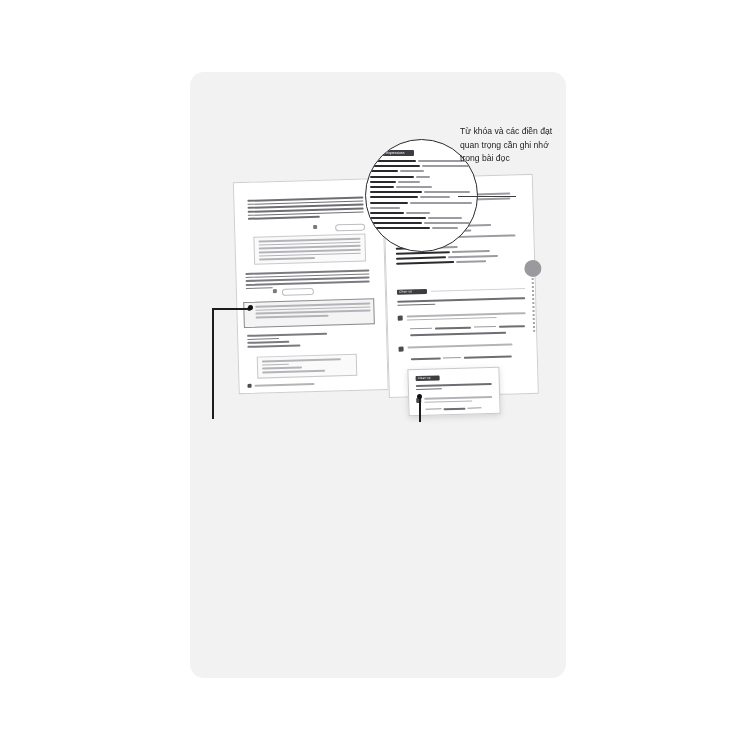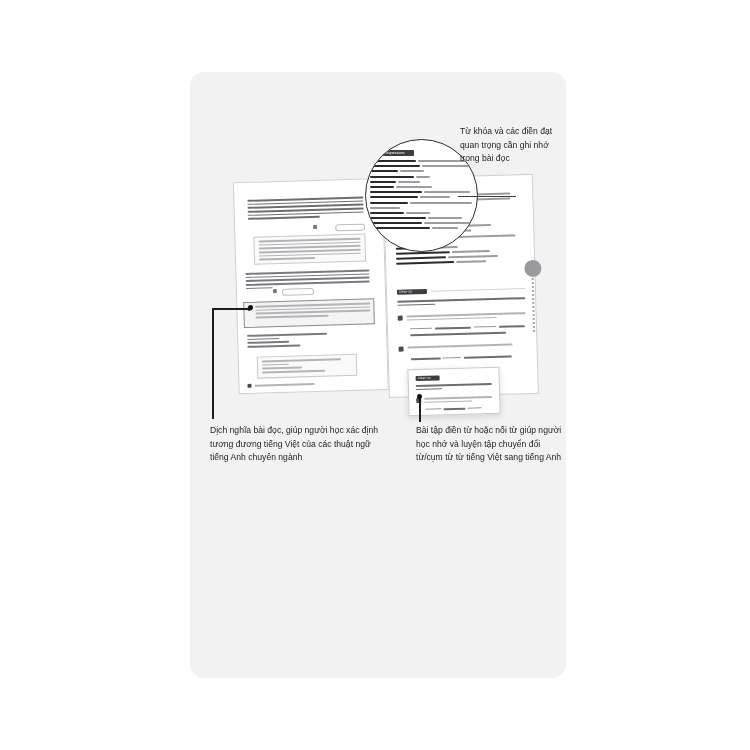--- a/index.html
+++ b/index.html
@@ -377,17 +377,15 @@
   <div class="conn" style="left:212px;top:308px;width:40px;height:1.5px;"></div>
   <div class="conn-dot" style="left:248px;top:305px;"></div>
 
   <div class="conn" style="left:419px;top:396px;width:1.5px;height:26px;"></div>
   <div class="conn-dot" style="left:417px;top:394px;"></div>
 
   <div class="conn" style="left:458px;top:196px;width:58px;height:1px;background:#3c3c41;"></div>
 
   <div class="anno anno-topright">Từ khóa và các điền đạt quan trọng cần ghi nhớ trong bài đọc</div>
 
-  <div class="anno anno-bottomleft">Dịch nghĩa bài đọc, giúp người học xác định tương đương tiếng Việt của các thuật ngữ tiếng Anh chuyên ngành</div>
-
-  <div class="anno anno-bottomright">Bài tập điền từ hoặc nối từ giúp người học nhớ và luyện tập chuyển đổi từ/cụm từ từ tiếng Việt sang tiếng Anh</div>
+
 
 </div>
 
 </body></html>

